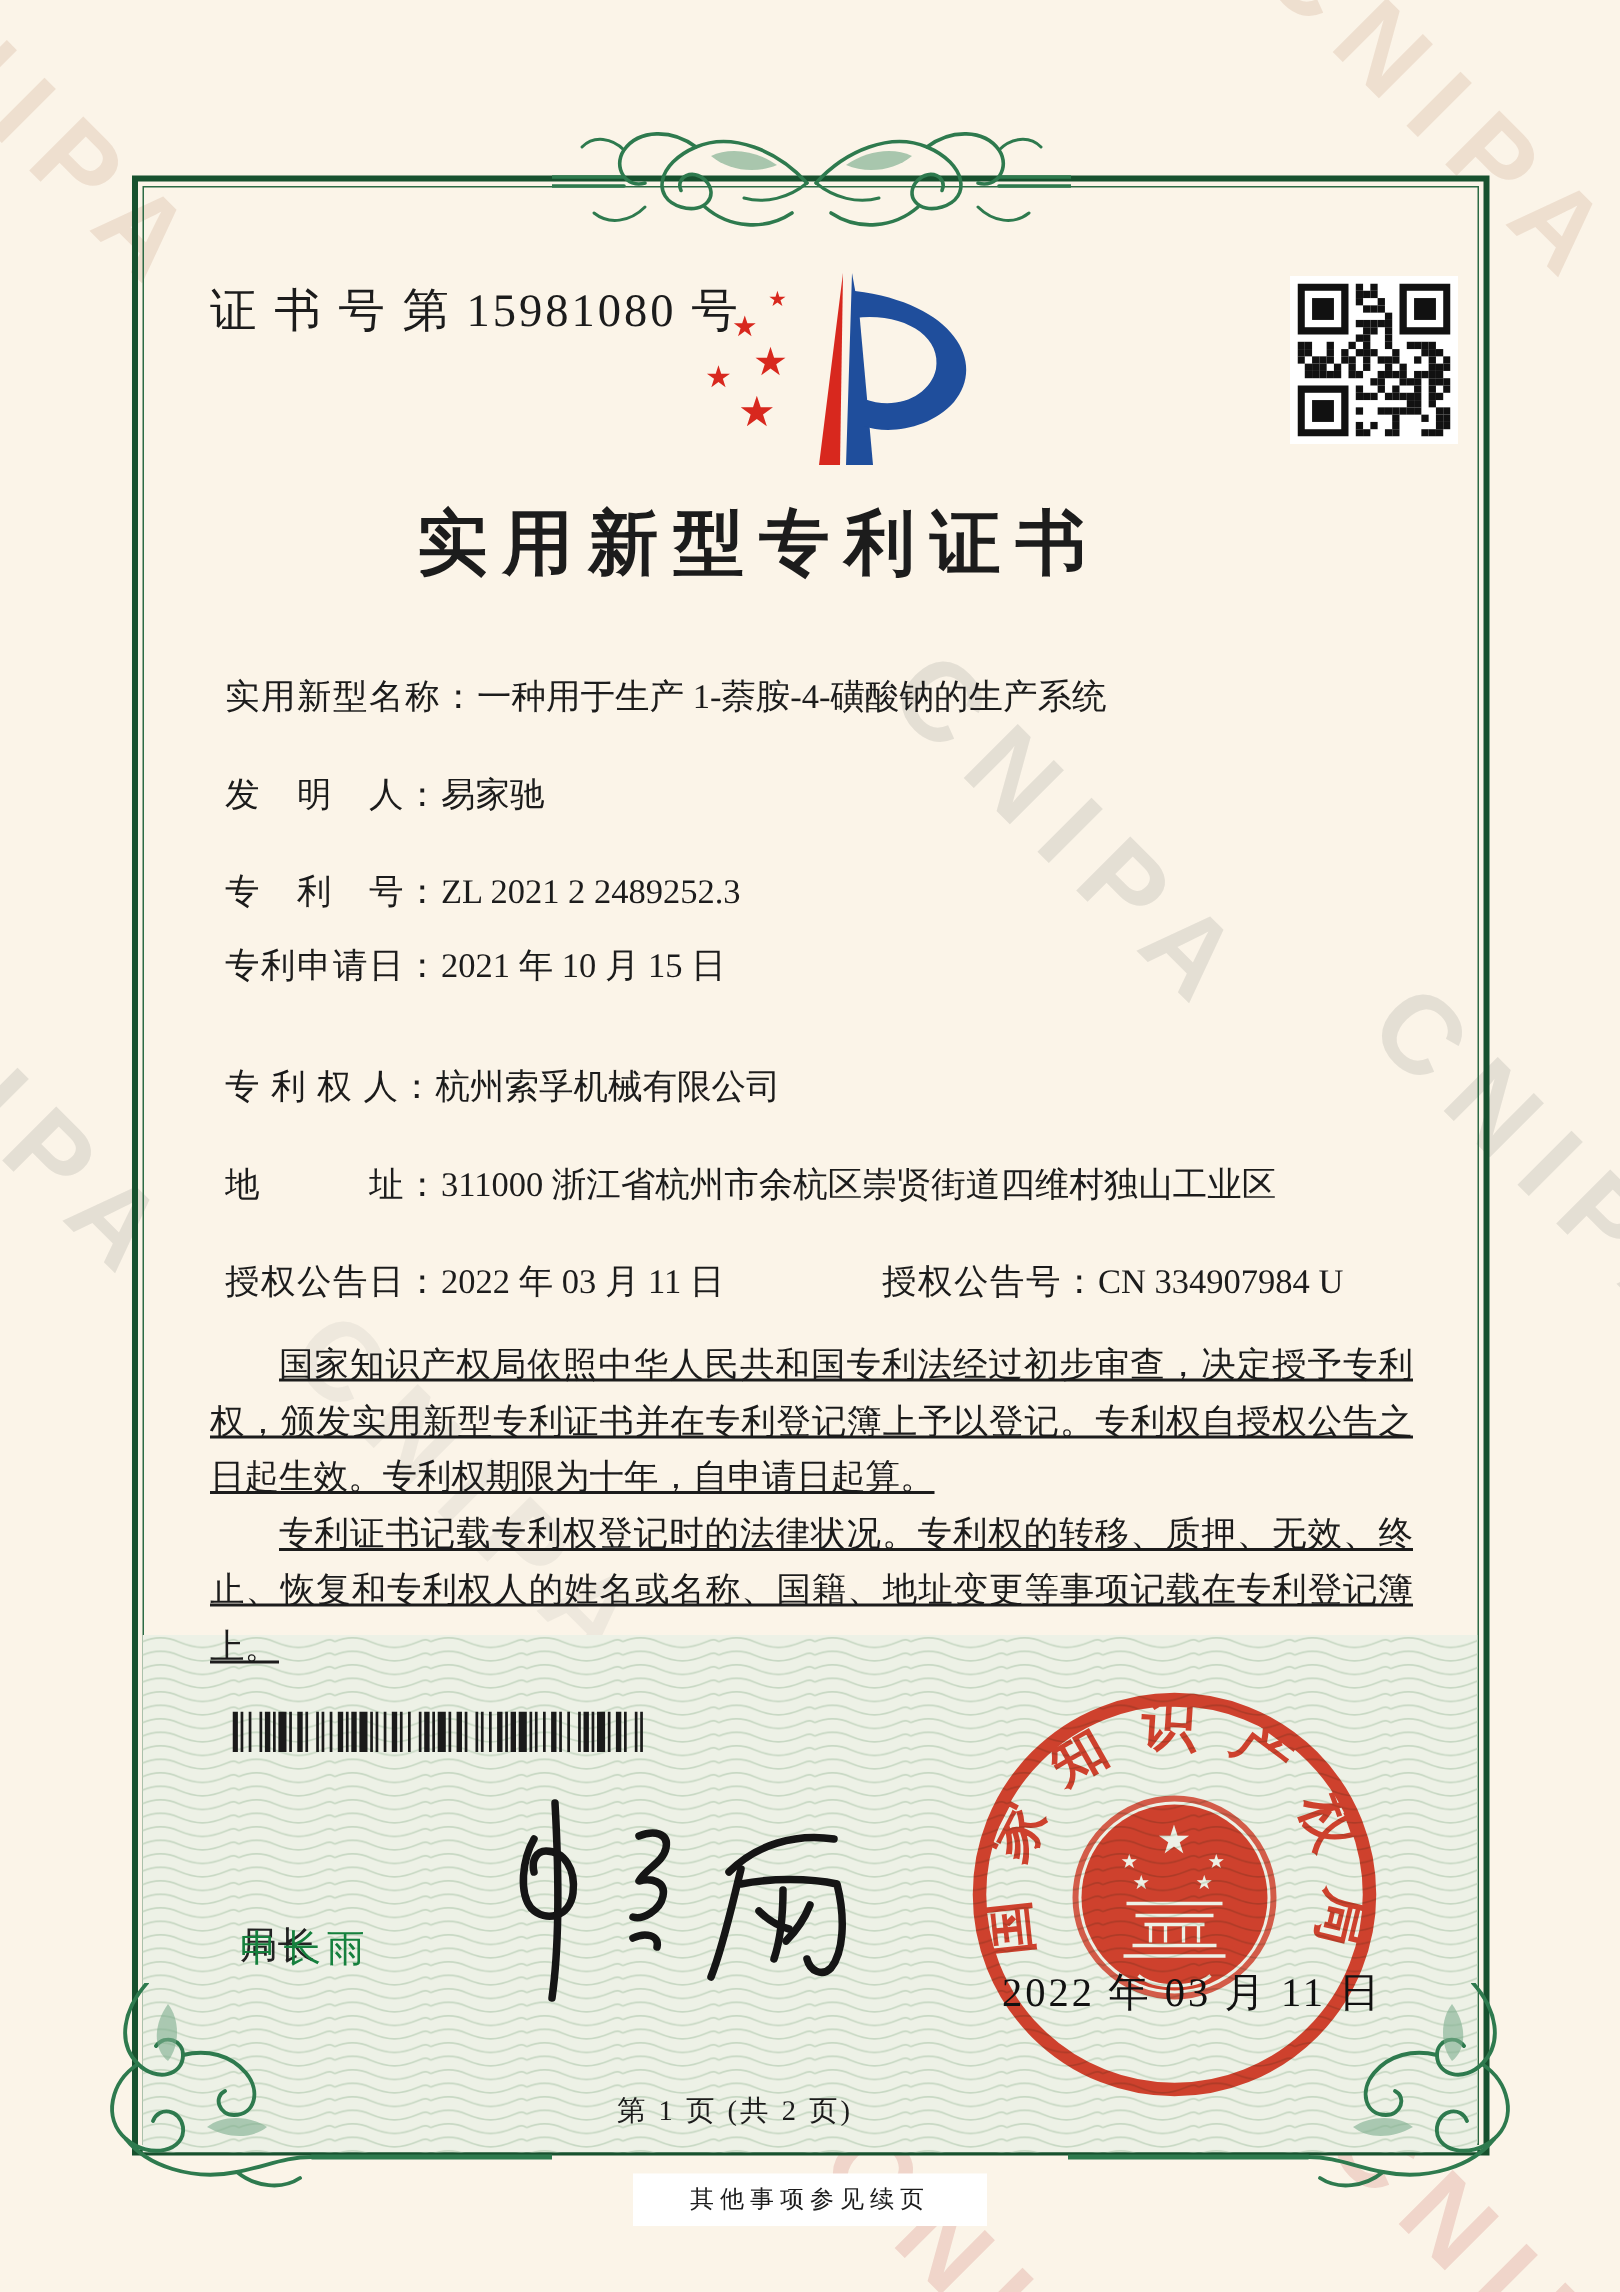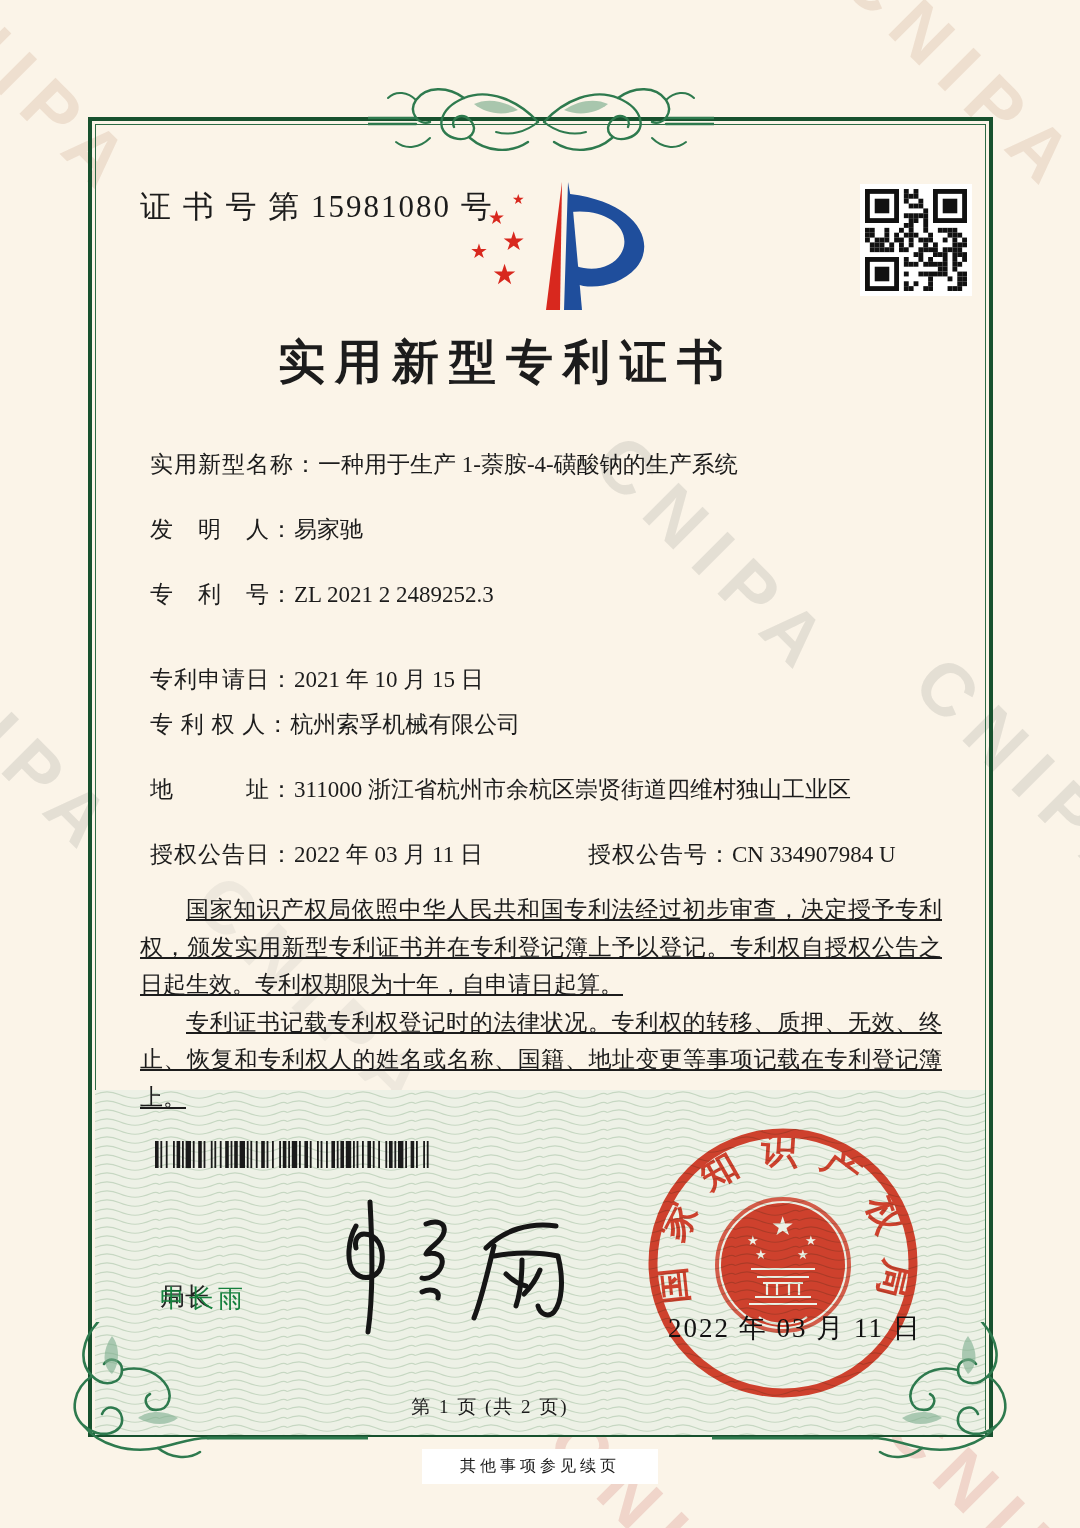--- a/index.html
+++ b/index.html
@@ -300,21 +300,21 @@
 
 <div class="fieldrow" style="top:449px">
   <span class="lbl">实用新型名称：</span><span>一种用于生产 1-萘胺-4-磺酸钠的生产系统</span>
 </div>
 <div class="fieldrow" style="top:514px">
   <span class="lbl">发　明　人：</span><span>易家驰</span>
 </div>
 <div class="fieldrow" style="top:579px">
   <span class="lbl">专　利　号：</span><span>ZL 2021 2 2489252.3</span>
 </div>
-<div class="fieldrow" style="top:664px">
+<div class="fieldrow" style="top:628px">
   <span class="lbl">专利申请日：</span><span>2021 年 10 月 15 日</span>
 </div>
 <div class="fieldrow" style="top:709px">
   <span class="lbl">专 利 权 人：</span><span>杭州索孚机械有限公司</span>
 </div>
 <div class="fieldrow" style="top:774px">
   <span class="lbl">地　　　址：</span><span>311000 浙江省杭州市余杭区崇贤街道四维村独山工业区</span>
 </div>
 <div class="fieldrow" style="top:839px;width:800px">
   <span>

